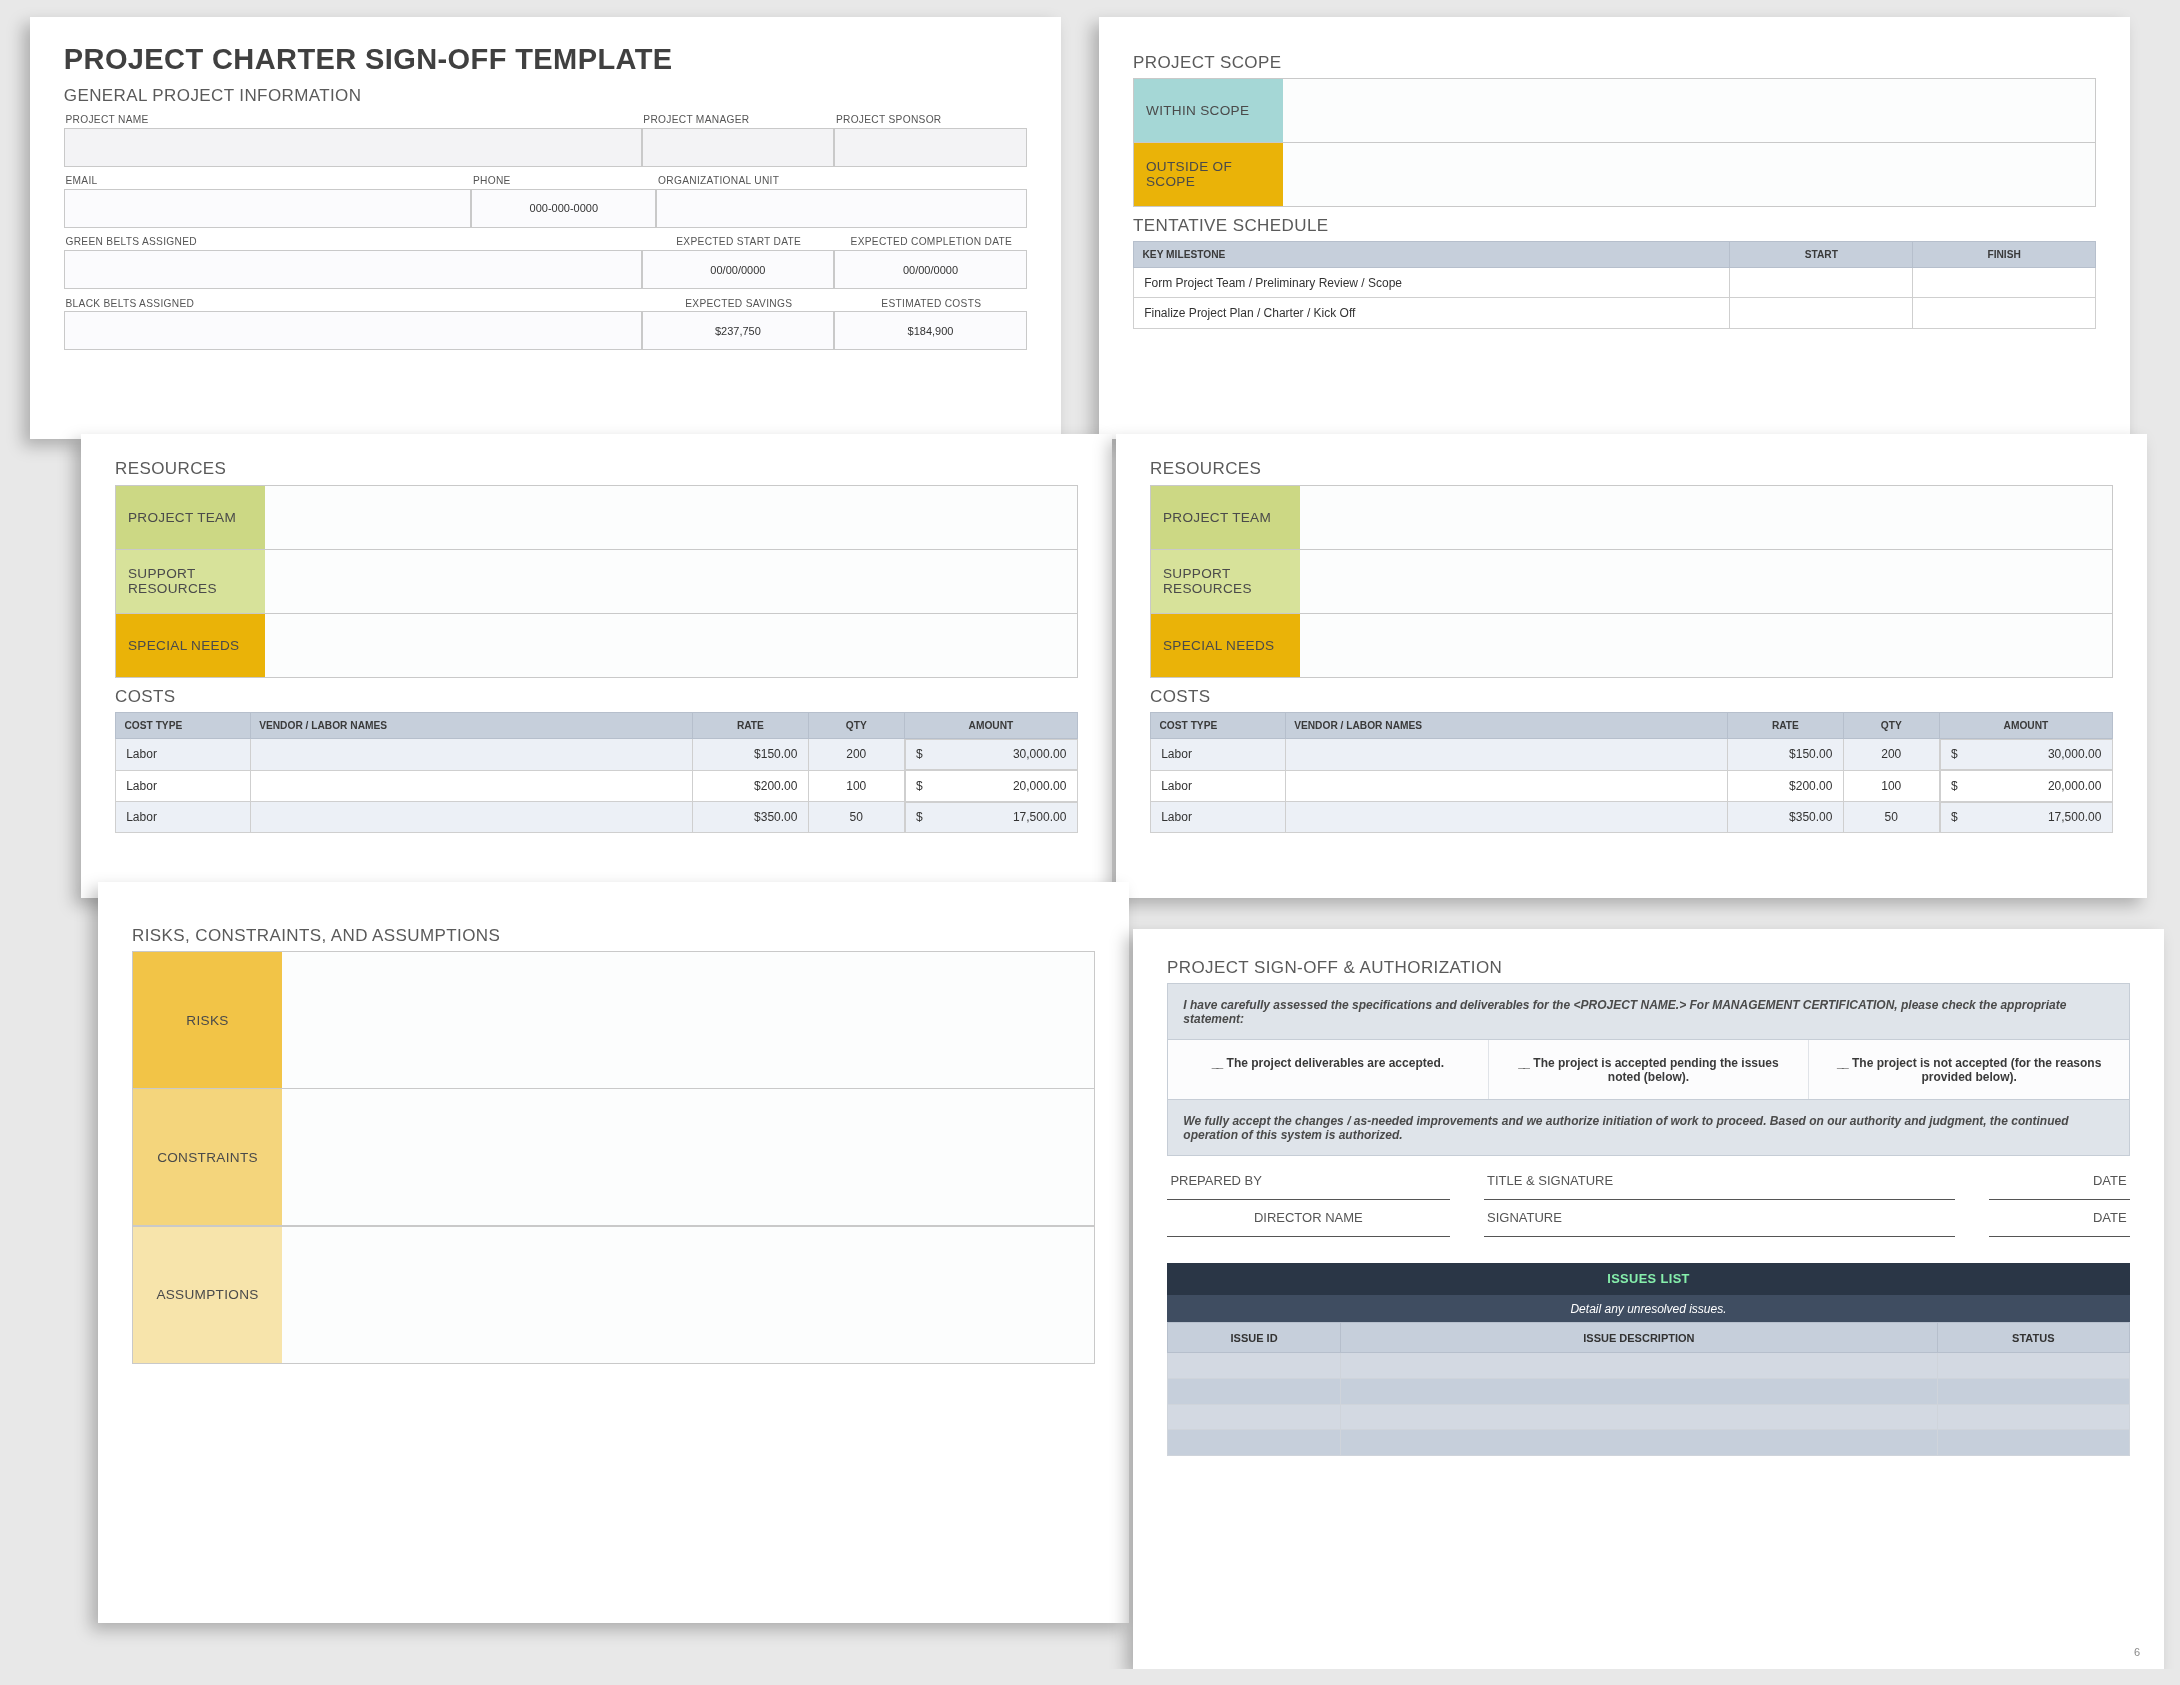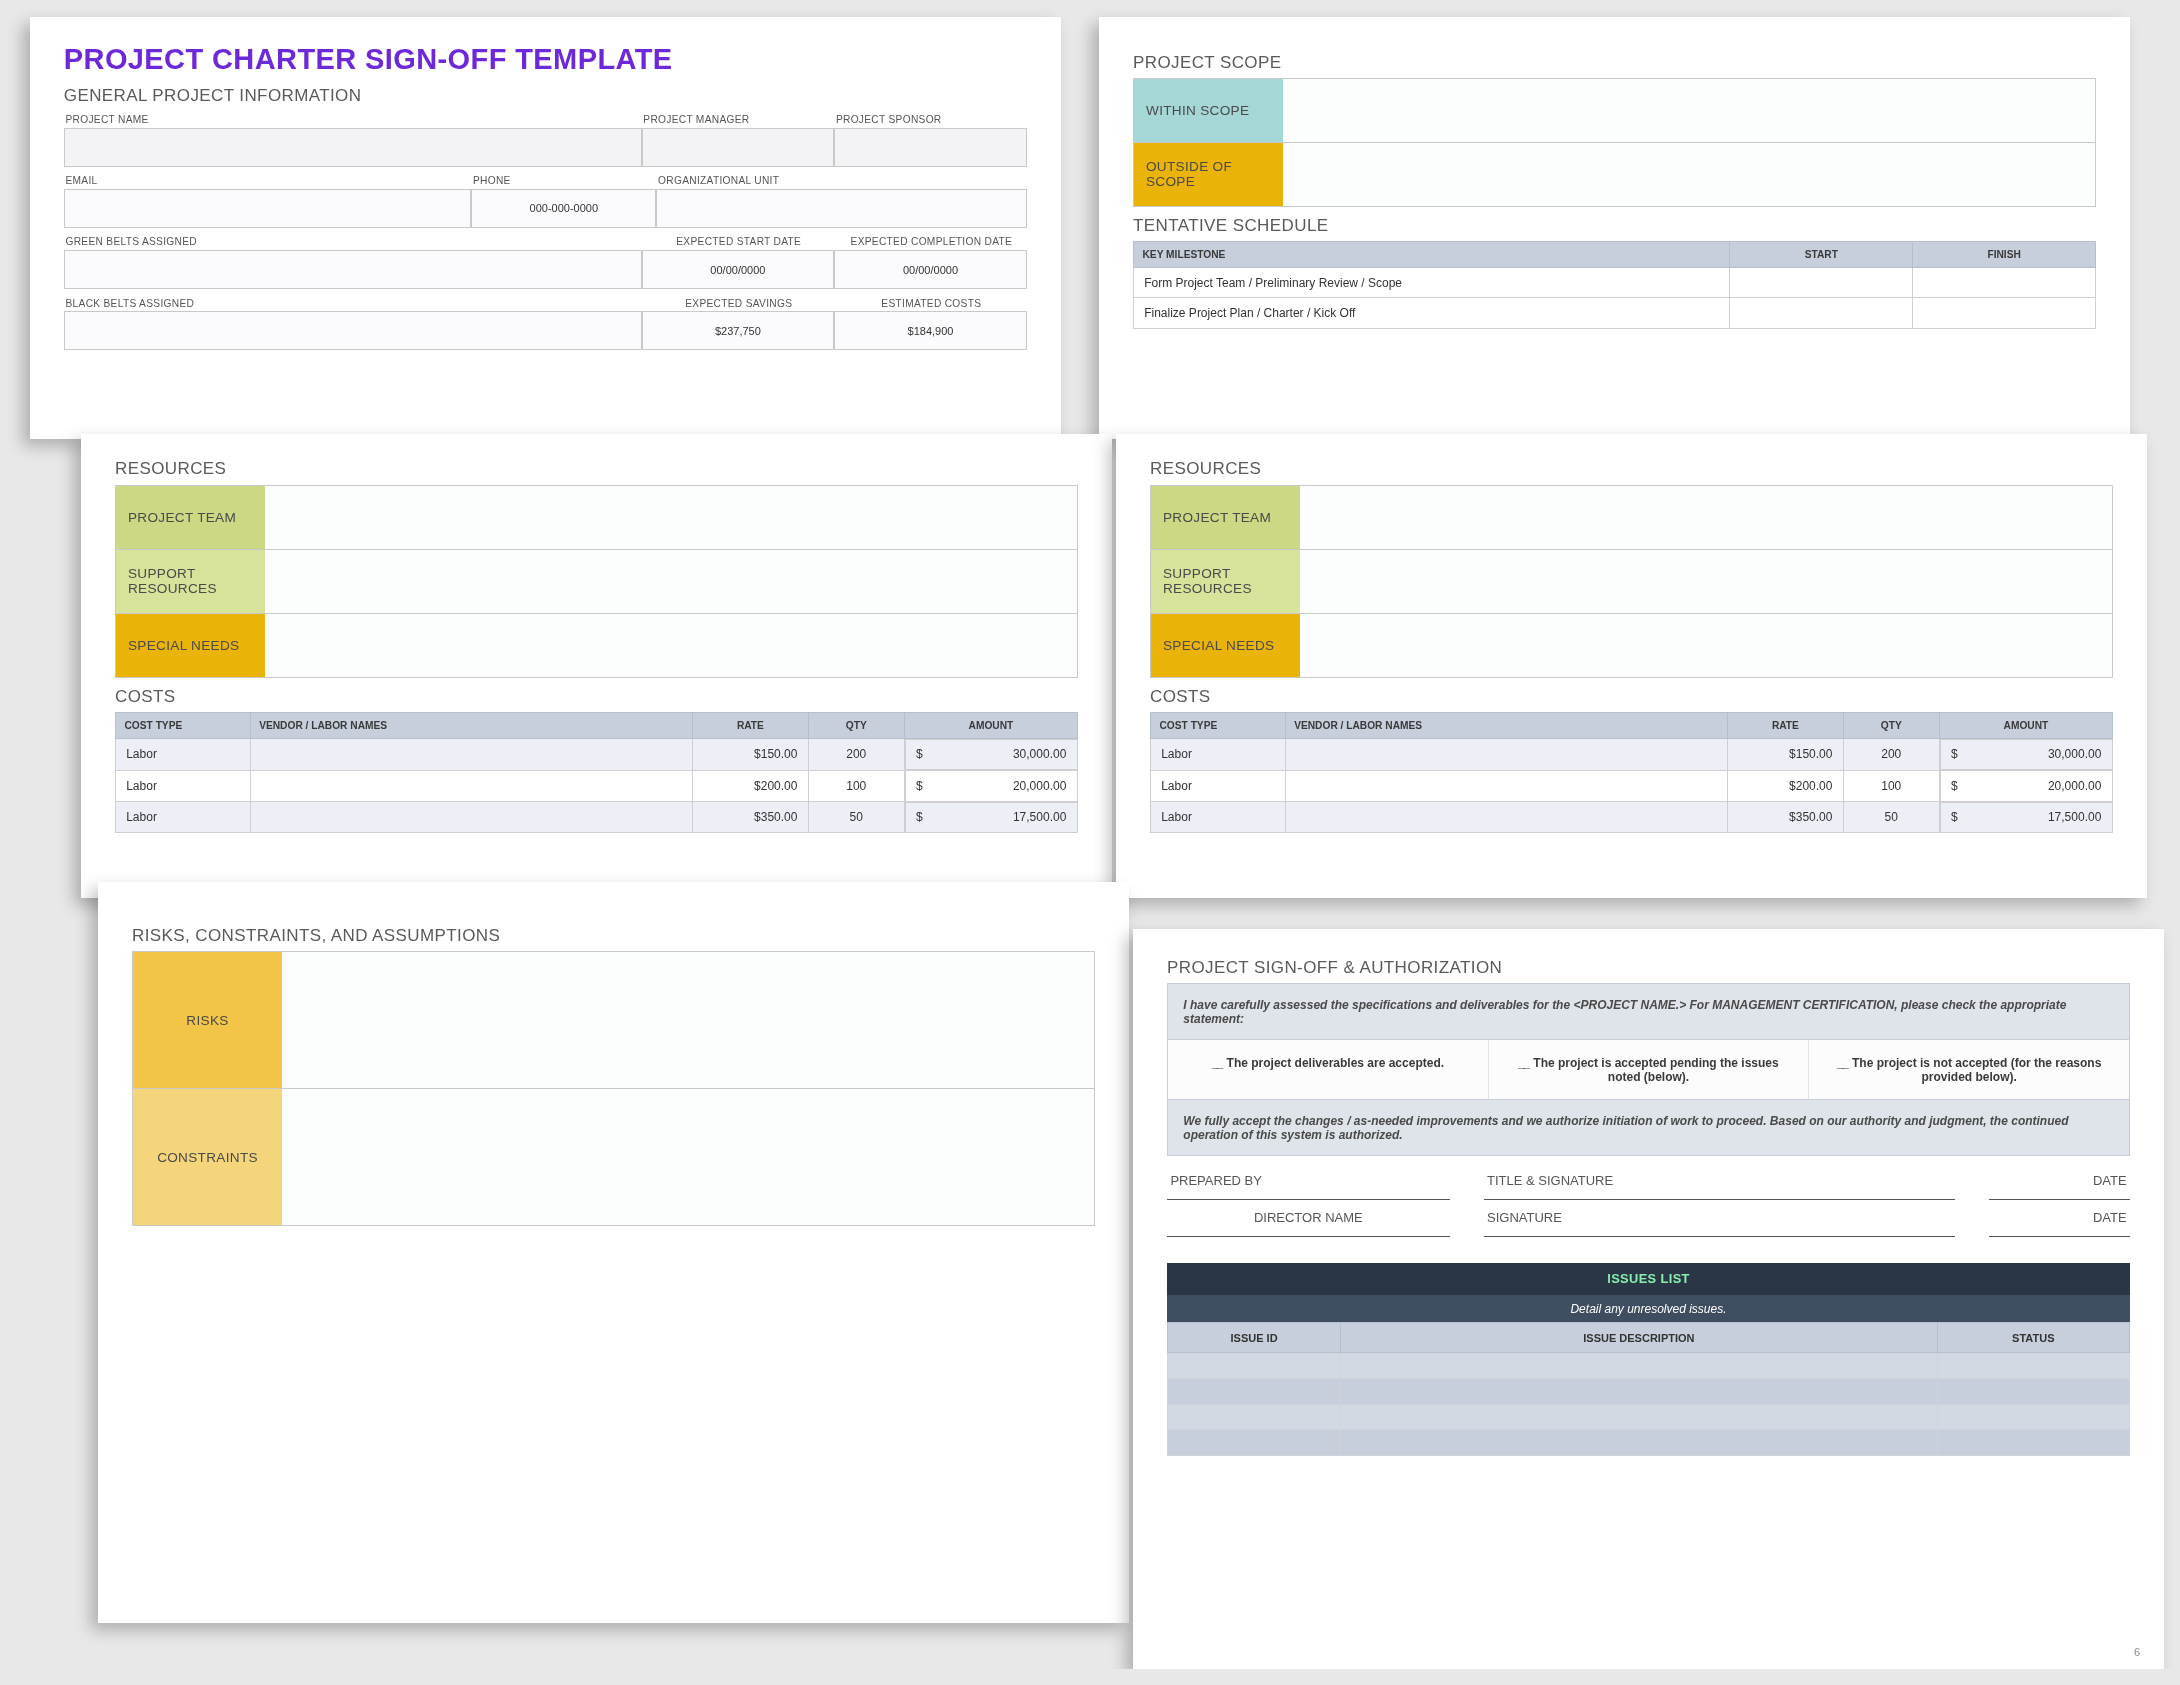--- a/index.html
+++ b/index.html
@@ -25,21 +25,21 @@
   .page-1 { left: 12.8px;  top: 0;    width: 1031px; height: 422px; }
   .page-2 { left: 1082px; top: 0;   width: 1031px; height: 422px; }
   .page-3 { left: 64px;  top: 417px; width: 1031px; height: 464px; padding-top:15.3px; }
   .page-4 { left: 1099px; top: 417px; width: 1031px; height: 464px; padding-top:15.3px; }
   .page-5 { left: 81px;  top: 865px; width: 1031px; height: 741px; padding-top:34px; }
   .page-6 { left: 1116px; top: 912px; width: 1031px; height: 741px; padding-top:19px; }
 
   h1.title {
     font-size: 29px;
     font-weight: 700;
-    color: #6d28d9;
+    color: #404040;
     letter-spacing: 0.4px;
     margin-bottom: 8.5px;
   }
   h2.section {
     font-size: 17px;
     font-weight: 400;
     color: #5a5a5a;
     letter-spacing: 0.4px;
     margin: 10.2px 0 5.1px 0;
   }
@@ -378,20 +378,24 @@
   <div class="page page-5">
     <h2 class="section">RISKS, CONSTRAINTS, AND ASSUMPTIONS</h2>
     <div class="kv-row kv-large">
       <div class="kv-key gold1" style="justify-content:center;">RISKS</div>
       <div class="kv-val"></div>
     </div>
     <div class="kv-row kv-large">
       <div class="kv-key gold2" style="justify-content:center;">CONSTRAINTS</div>
       <div class="kv-val"></div>
     </div>
+    <div class="kv-row kv-large">
+      <div class="kv-key gold3" style="justify-content:center;">ASSUMPTIONS</div>
+      <div class="kv-val"></div>
+    </div>
   </div>
 
   <div class="page page-6">
     <h2 class="section">PROJECT SIGN-OFF &amp; AUTHORIZATION</h2>
     <div class="note">I have carefully assessed the specifications and deliverables for the &lt;PROJECT NAME.&gt; For MANAGEMENT CERTIFICATION, please check the appropriate statement:</div>
     <div class="opts">
       <div class="opt">The project deliverables are accepted.</div>
       <div class="opt">The project is accepted pending the issues noted (below).</div>
       <div class="opt">The project is not accepted (for the reasons provided below).</div>
     </div>

